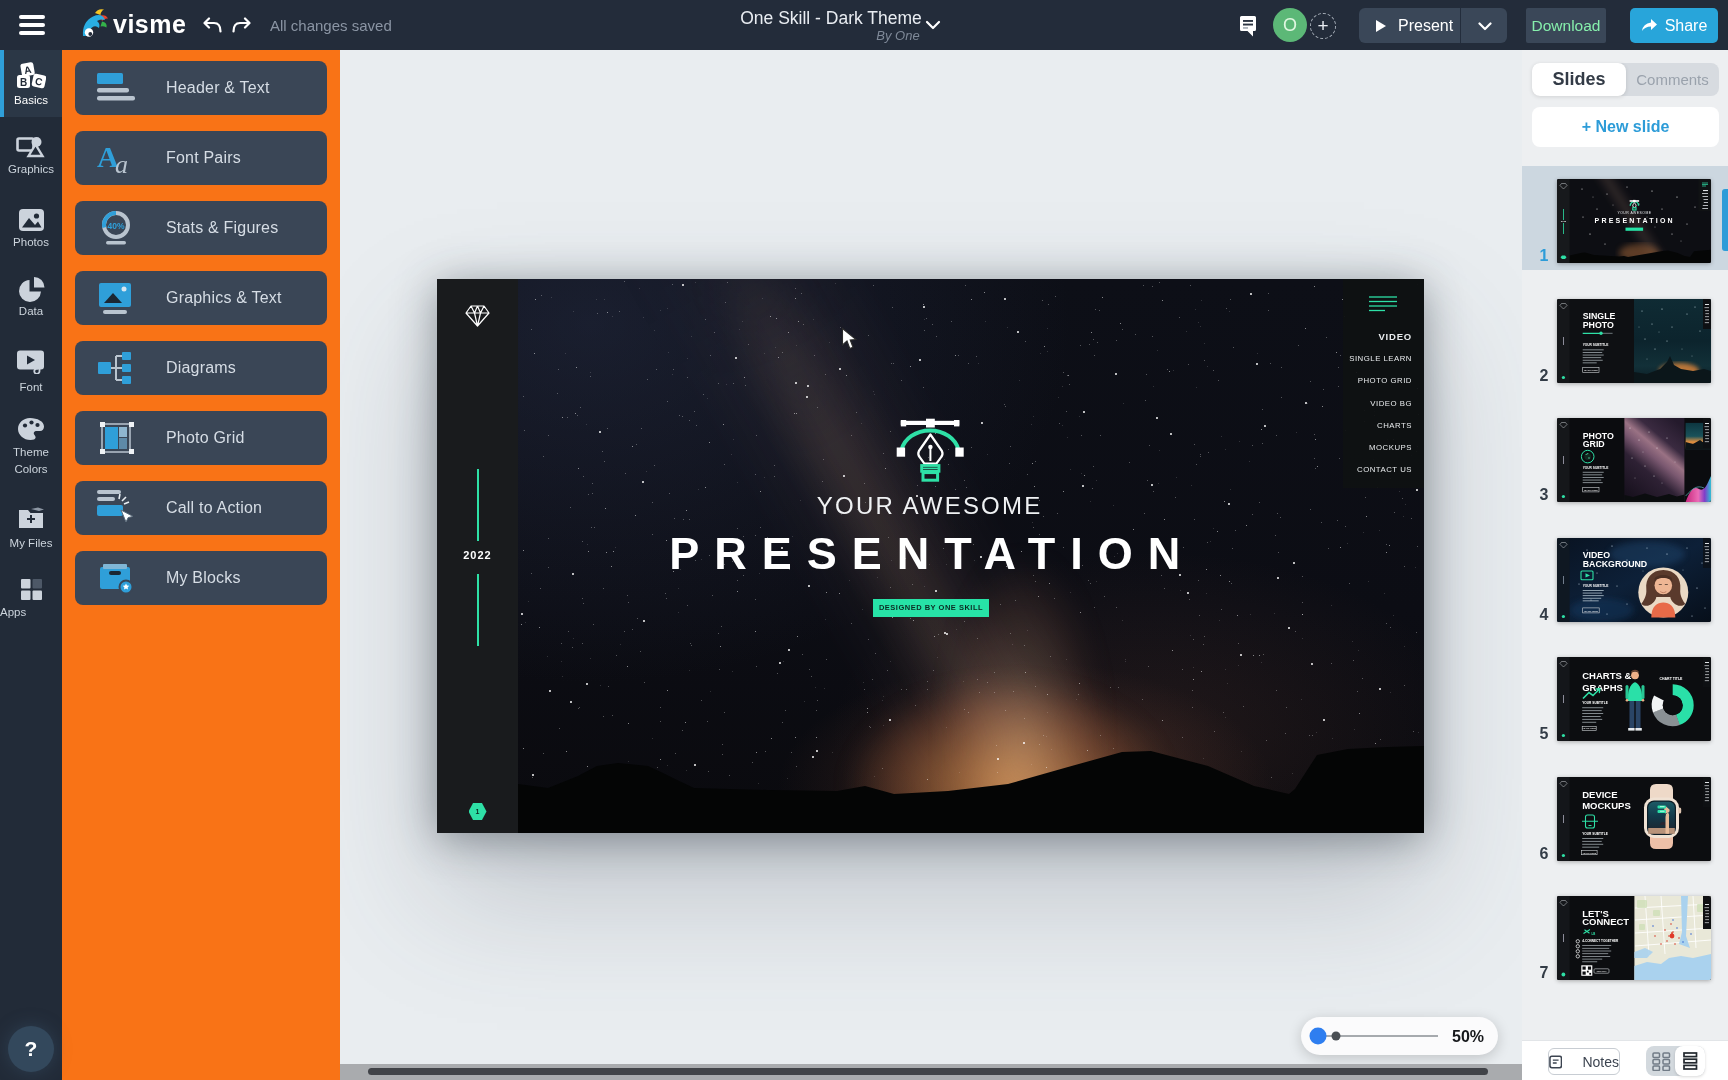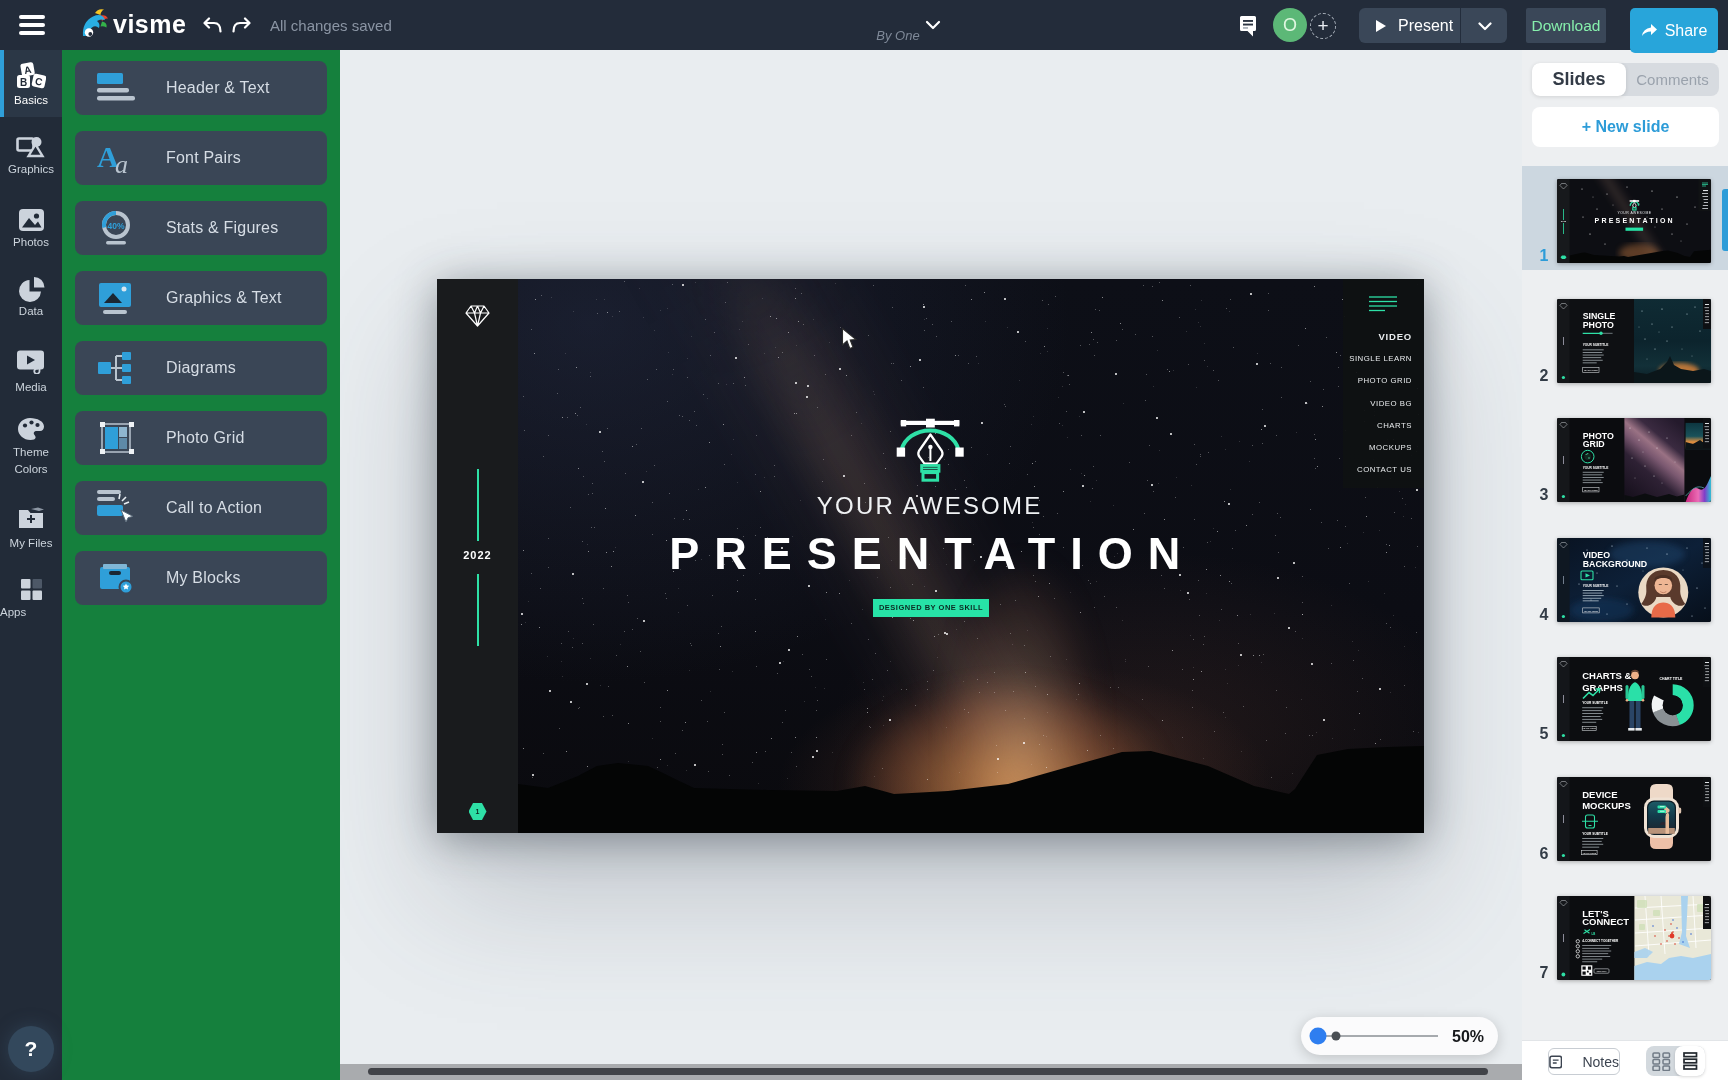--- a/index.html
+++ b/index.html
@@ -20,31 +20,31 @@
   #title-chev { position:absolute; left:925px; top:20px; }
   #cmt-ic { position:absolute; left:1240px; top:16px; }
   #avatar { position:absolute; left:1273px; top:8px; width:34px; height:34px; border-radius:50%; background:#5cb877; color:#dff7e0; font-size:18px; font-weight:400; text-align:center; line-height:34px; }
   #addc { position:absolute; left:1310px; top:13px; width:26px; height:26px; border-radius:50%; border:1.6px dashed #aab2bc; color:#e8ecf1; text-align:center; line-height:24px; font-size:19px; font-weight:300; }
   #present { position:absolute; left:1359px; top:8px; width:148px; height:35px; background:#3a4758; border-radius:6px; display:flex; align-items:center; }
   #present .play { margin-left:16px; }
   #present .ptxt { color:#fff; font-size:16px; margin-left:11px; }
   #present .pdiv { position:absolute; right:46px; top:0; bottom:0; width:1.5px; background:#232d3c; }
   #present .pchev { position:absolute; right:15px; top:14px; }
   #download { position:absolute; left:1526px; top:8px; width:80px; height:35px; background:#3a4758; border-radius:2px; color:#86efac; font-size:15.5px; text-align:center; line-height:35px; }
-  #share { position:absolute; left:1630px; top:8px; width:88px; height:45px; background:#28a5da; border-radius:5px; color:#fff; font-size:16px; display:flex; align-items:center; justify-content:center; gap:7px; }
+  #share { position:absolute; left:1630px; top:8px; width:88px; height:35px; background:#28a5da; border-radius:5px; color:#fff; font-size:16px; display:flex; align-items:center; justify-content:center; gap:7px; }
 
   
   #rail { position:absolute; left:0; top:50px; width:62px; bottom:0; background:#222b38; z-index:40; }
   .rail-item { position:absolute; left:0; width:62px; text-align:center; color:#ccd3dc; }
   #rail .active { background:#2b3746; box-shadow:inset 4px 0 0 #2f9fd9; color:#fff; }
   #rail .lbl { color:#ccd4dc; font-size:11.5px; line-height:16.5px; }
   #help { position:absolute; left:8px; bottom:8px; width:46px; height:46px; border-radius:50%; background:#33485c; color:#fff; font-size:21px; font-weight:700; text-align:center; line-height:46px; box-shadow:0 0 18px rgba(70,100,130,.35); }
 
   
-  #panel { position:absolute; left:62px; top:50px; width:278px; bottom:0; background:#15803d; z-index:30; }
+  #panel { position:absolute; left:62px; top:50px; width:278px; bottom:0; background:#f97316; z-index:30; }
   .card { position:absolute; left:13px; width:252px; height:54px; background:#3a4656; border-radius:8px; display:flex; align-items:center; }
   .card .ic { width:40px; margin-left:22px; flex:0 0 40px; display:flex; justify-content:center; }
   .card .ct { color:#d6dde5; font-size:16px; font-weight:400; margin-left:29px; letter-spacing:0.2px; }
 
   
   #canvas { position:absolute; left:340px; top:50px; width:1182px; bottom:0; background:#e9edf0; z-index:10; }
   #slide { position:absolute; left:97px; top:229px; width:987px; height:554px; background:#0b0c10; box-shadow:0 6px 40px rgba(40,50,60,.45), 0 60px 120px rgba(70,80,95,.25); }
   #sbg { position:absolute; left:81px; top:0; right:0; bottom:0; overflow:hidden; background:
       radial-gradient(ellipse 330px 170px at 56% 92%, rgba(188,112,58,.34), rgba(110,64,48,.14) 55%, transparent 75%),
       radial-gradient(ellipse 460px 260px at 70% 82%, rgba(150,90,70,.16), transparent 70%),
@@ -114,20 +114,21 @@
   </div>
   <svg class="undoredo" style="left:202px" width="21" height="17" viewBox="0 0 21 17">
       <path d="M7 1.5 L2.5 6 L7 10.5" stroke="#fff" stroke-width="2.2" fill="none" stroke-linecap="round" stroke-linejoin="round"></path>
       <path d="M3 6 H12 Q18.5 6 18.5 14.5" stroke="#fff" stroke-width="2.2" fill="none" stroke-linecap="round"></path>
     </svg>
   <svg class="undoredo" style="left:231px" width="21" height="17" viewBox="0 0 21 17">
       <path d="M14 1.5 L18.5 6 L14 10.5" stroke="#fff" stroke-width="2.2" fill="none" stroke-linecap="round" stroke-linejoin="round"></path>
       <path d="M18 6 H9 Q2.5 6 2.5 14.5" stroke="#fff" stroke-width="2.2" fill="none" stroke-linecap="round"></path>
     </svg>
   <div id="saved">All changes saved</div>
+  <div id="doc-title">One Skill - Dark Theme</div>
   <div id="doc-sub">By One</div>
   <svg id="title-chev" width="16" height="10" viewBox="0 0 16 10">
       <path d="M2 2 L8 8 L14 2" stroke="#fff" stroke-width="2.2" fill="none" stroke-linecap="round" stroke-linejoin="round"></path>
     </svg>
   <svg id="cmt-ic" width="16" height="21" viewBox="0 0 16 21">
       <path d="M1.5 0 h13 a1.5 1.5 0 0 1 1.5 1.5 v12 a1.5 1.5 0 0 1 -1.5 1.5 h-1.5 v5.5 l-5.5 -5.5 h-6 a1.5 1.5 0 0 1 -1.5 -1.5 v-12 a1.5 1.5 0 0 1 1.5 -1.5 z" fill="#fff"></path>
       <rect x="3" y="4" width="10" height="1.9" fill="#2c3542"></rect>
       <rect x="3" y="7.6" width="10" height="1.9" fill="#2c3542"></rect>
       <rect x="3" y="11.2" width="5" height="1.5" fill="#9aa2ac"></rect>
     </svg>
@@ -186,21 +187,21 @@
       <path d="M11.5 4 A11 11 0 1 0 23 15.5 L11.5 15.5 Z" fill="#ccd3dc"></path>
       <path d="M16 1 A10.5 10.5 0 0 1 26.5 11.5 L16 11.5 Z" fill="#ccd3dc"></path>
     </svg>
   <div class="abs lbl" style="left:0;top:252.5px;width:62px;text-align:center">Data</div>
 
   <svg class="abs" style="left:16px;top:299px" width="30" height="25" viewBox="0 0 30 25">
       <rect x="1" y="1.5" width="27" height="19" rx="3" fill="#ccd3dc"></rect>
       <path d="M11 6.5 L19 11 L11 15.5 Z" fill="#222b38"></path>
       <path d="M23.5 17 v5.2 a2.6 2.6 0 1 1 -1.6 -2.4" stroke="#ccd3dc" stroke-width="1.8" fill="none"></path>
     </svg>
-  <div class="abs lbl" style="left:0;top:328.5px;width:62px;text-align:center">Media</div>
+  <div class="abs lbl" style="left:0;top:328.5px;width:62px;text-align:center">Font</div>
 
   <svg class="abs" style="left:17px;top:367px" width="28" height="24" viewBox="0 0 28 24">
       <path d="M13 1 C6 1 1 6 1 12 C1 18 6.5 23 13.5 23 C20 23 19 19.5 17.5 18 C16 16.3 17 14 19.5 14 L23 14 C25.5 14 27 12 27 9.5 C27 4.5 20.5 1 13 1 Z" fill="#ccd3dc"></path>
       <circle cx="8" cy="8.5" r="2.1" fill="#222b38"></circle>
       <circle cx="14.5" cy="5.5" r="2.1" fill="#222b38"></circle>
       <circle cx="20.5" cy="8" r="2.1" fill="#222b38"></circle>
     </svg>
   <div class="abs lbl" style="left:0;top:394px;width:62px;text-align:center">Theme<br>Colors</div>
 
   <svg class="abs" style="left:17px;top:457px" width="28" height="22" viewBox="0 0 28 22">

